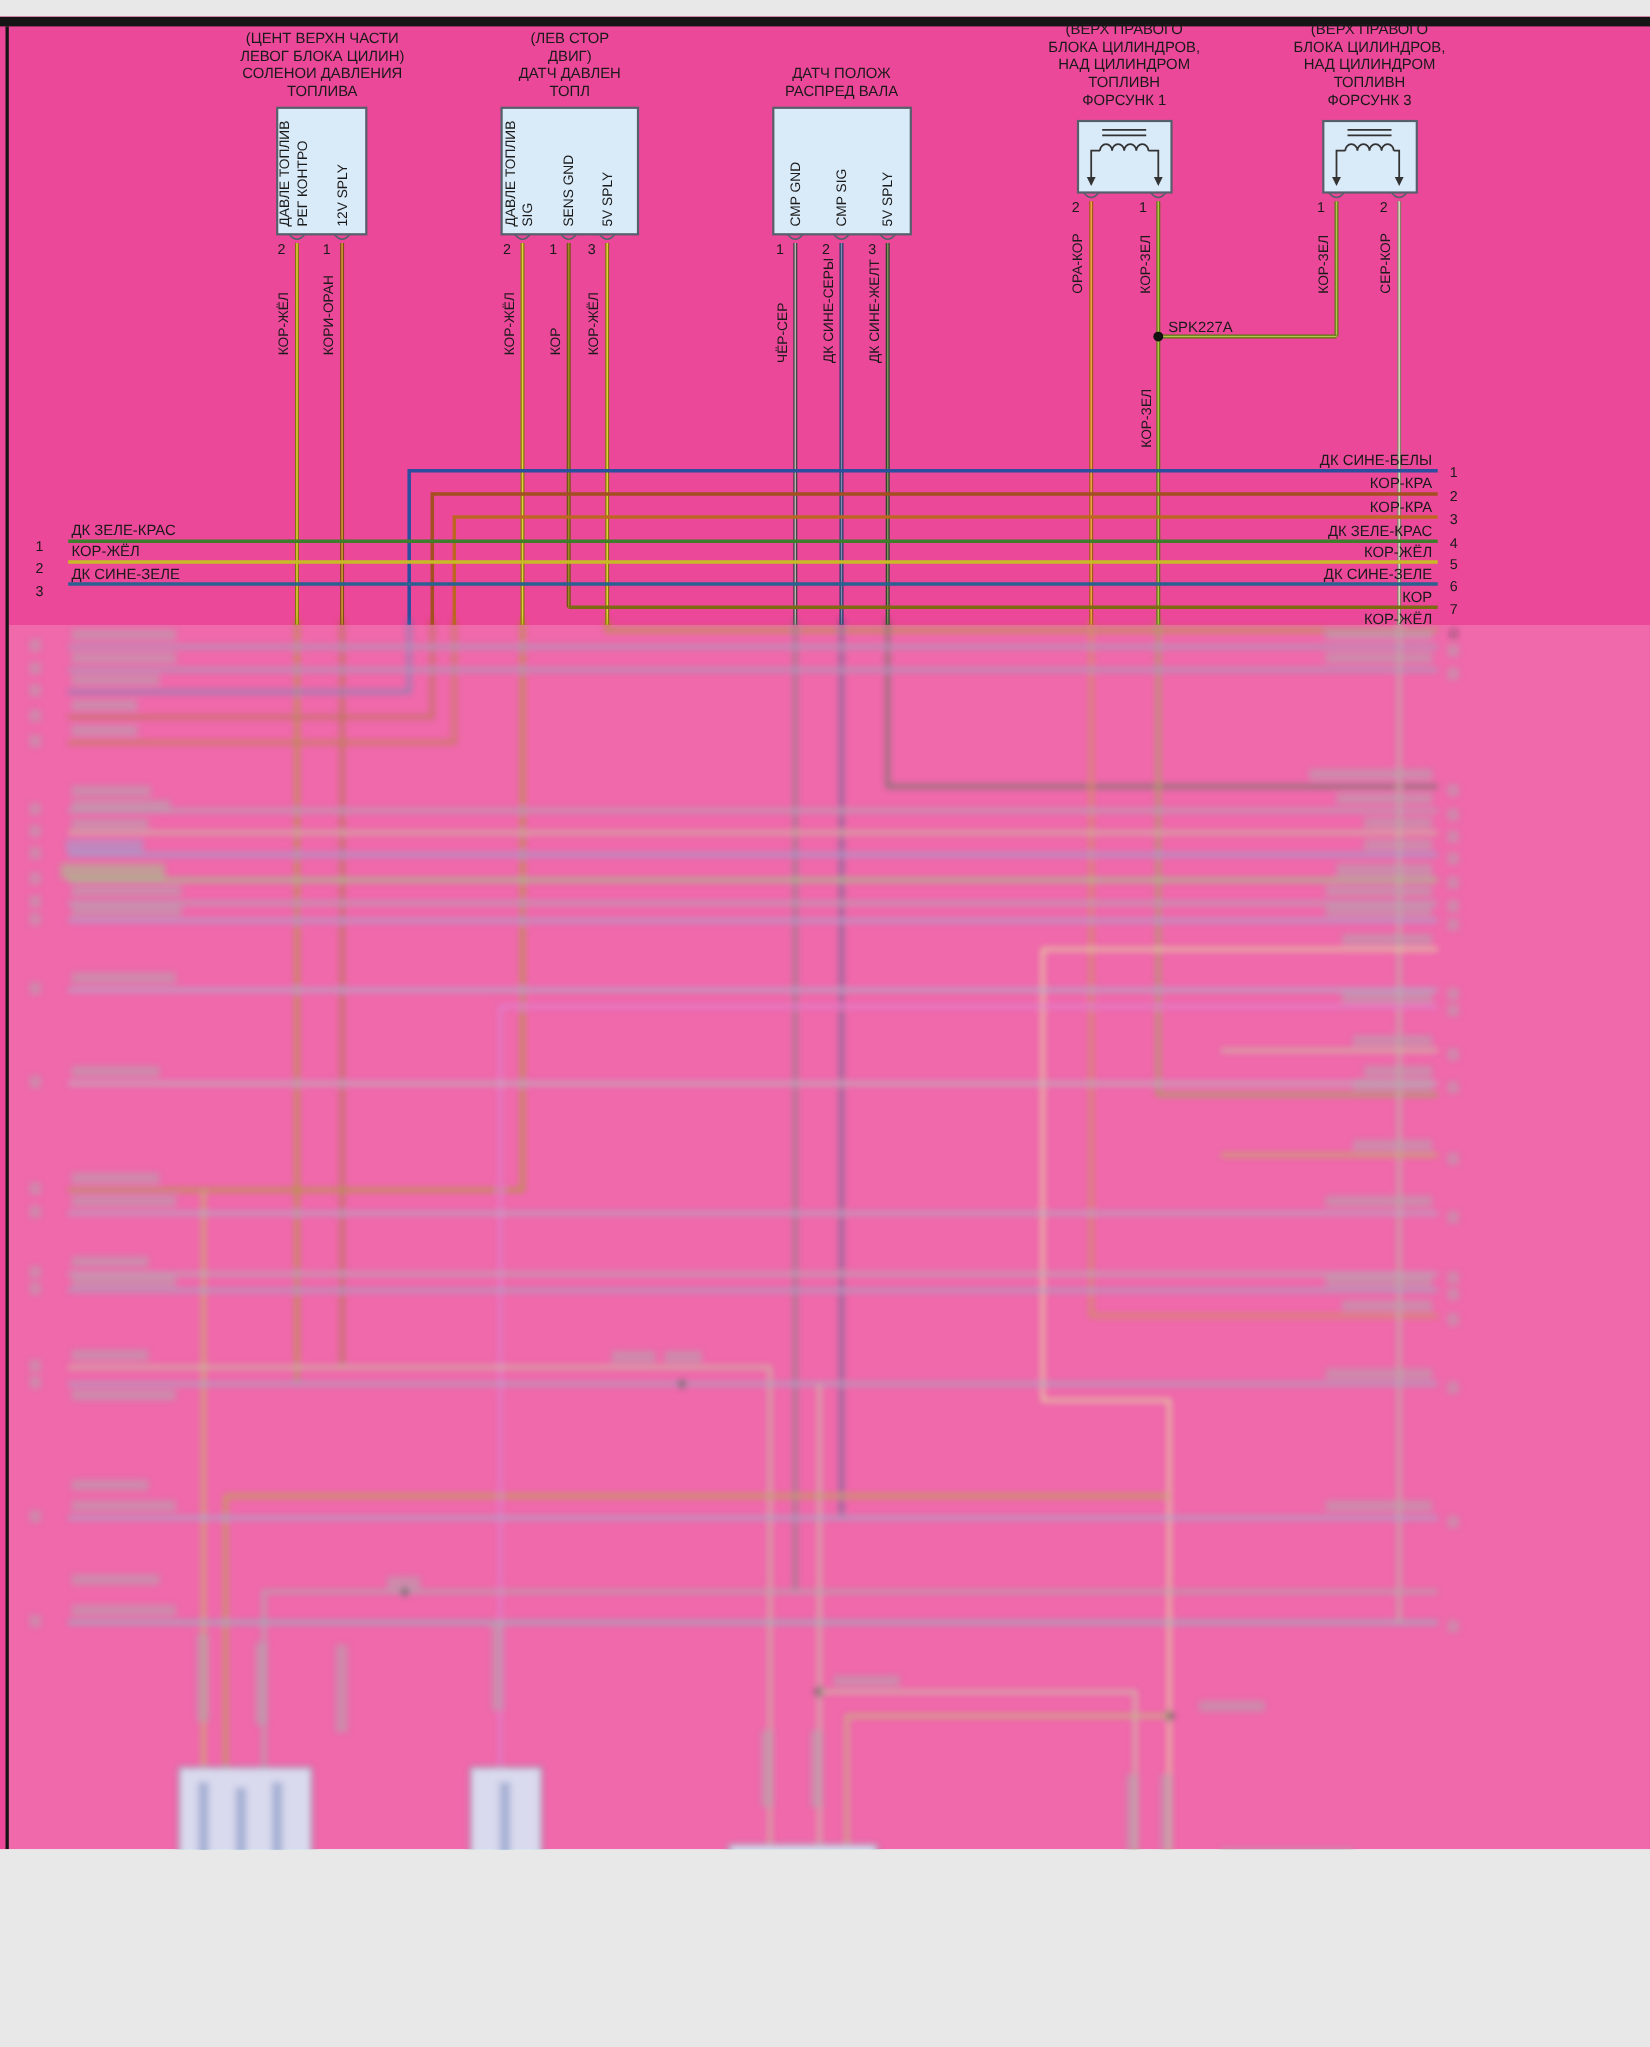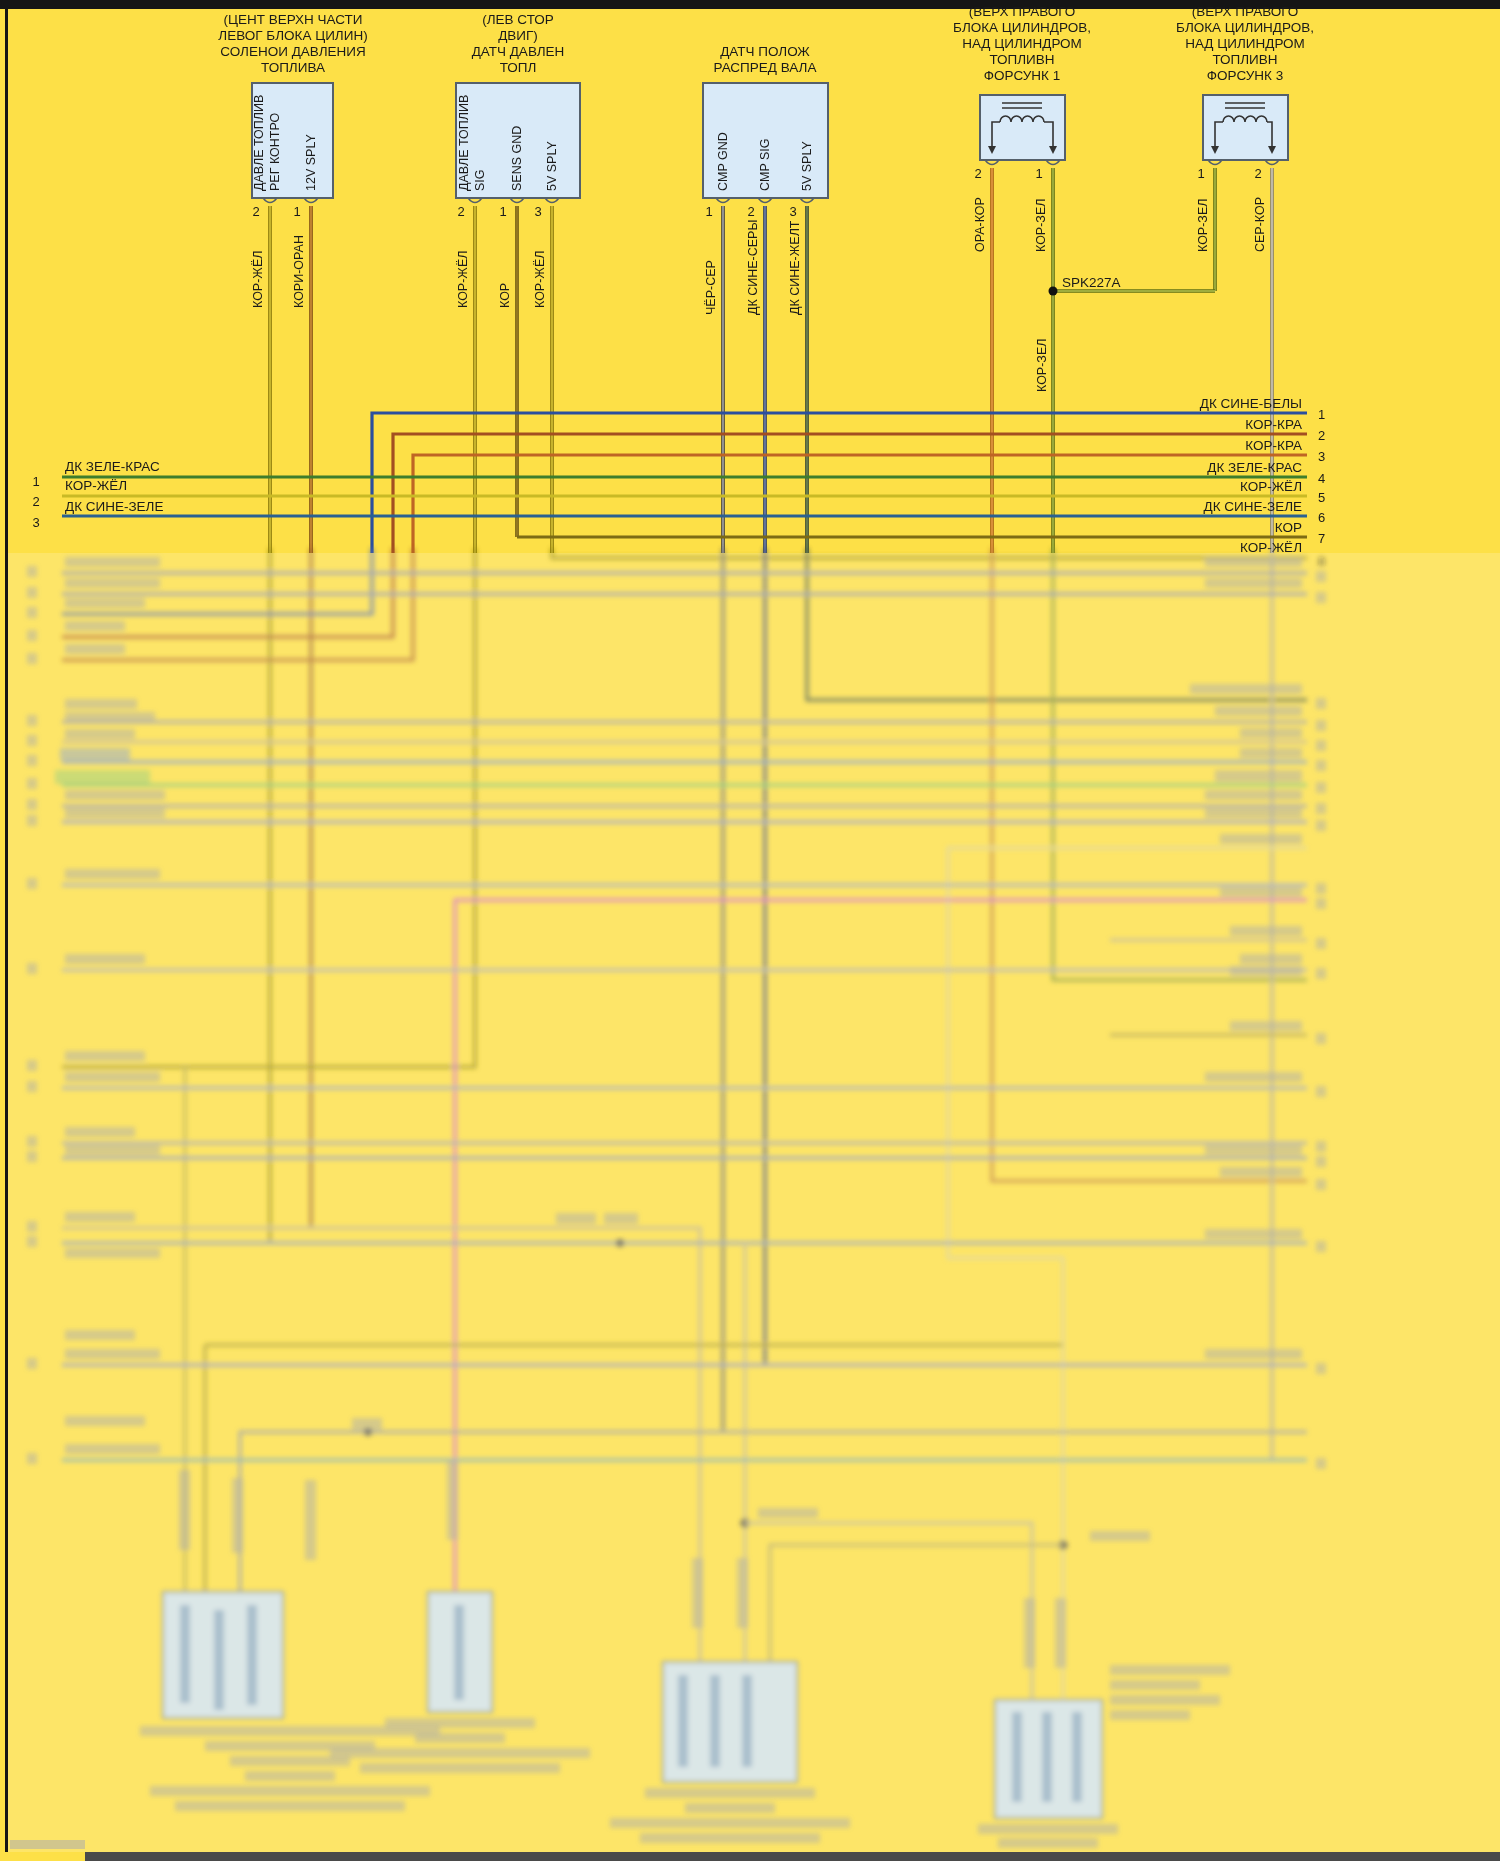--- a/index.html
+++ b/index.html
@@ -1,16 +1,16 @@
 <!DOCTYPE html>
 <html><head>
 <meta charset="utf-8">
 <style>
   html,body{margin:0;padding:0;background:#e8e8e8;}
-  .page{position:relative;width:1500px;height:1861px;background:#fde047;margin:0 auto;overflow:hidden;
+  .page{position:relative;width:1500px;height:1666px;background:#ec4899;margin:15px auto;overflow:hidden;
         font-family:"Liberation Sans", sans-serif;}
   svg{position:absolute;left:0;top:0;}
   text{fill:#1a1a1a;font-family:"Liberation Sans", sans-serif;}
   .t-title{font-size:13.5px;}
   .t-pin{font-size:12.5px;}
   .t-wire{font-size:12.5px;}
   .t-num{font-size:13px;}
   .t-row{font-size:13.5px;}
   .t-splice{font-size:13.5px;}
   .cbox{fill:#d9eaf8;stroke:#55606b;stroke-width:2;}

